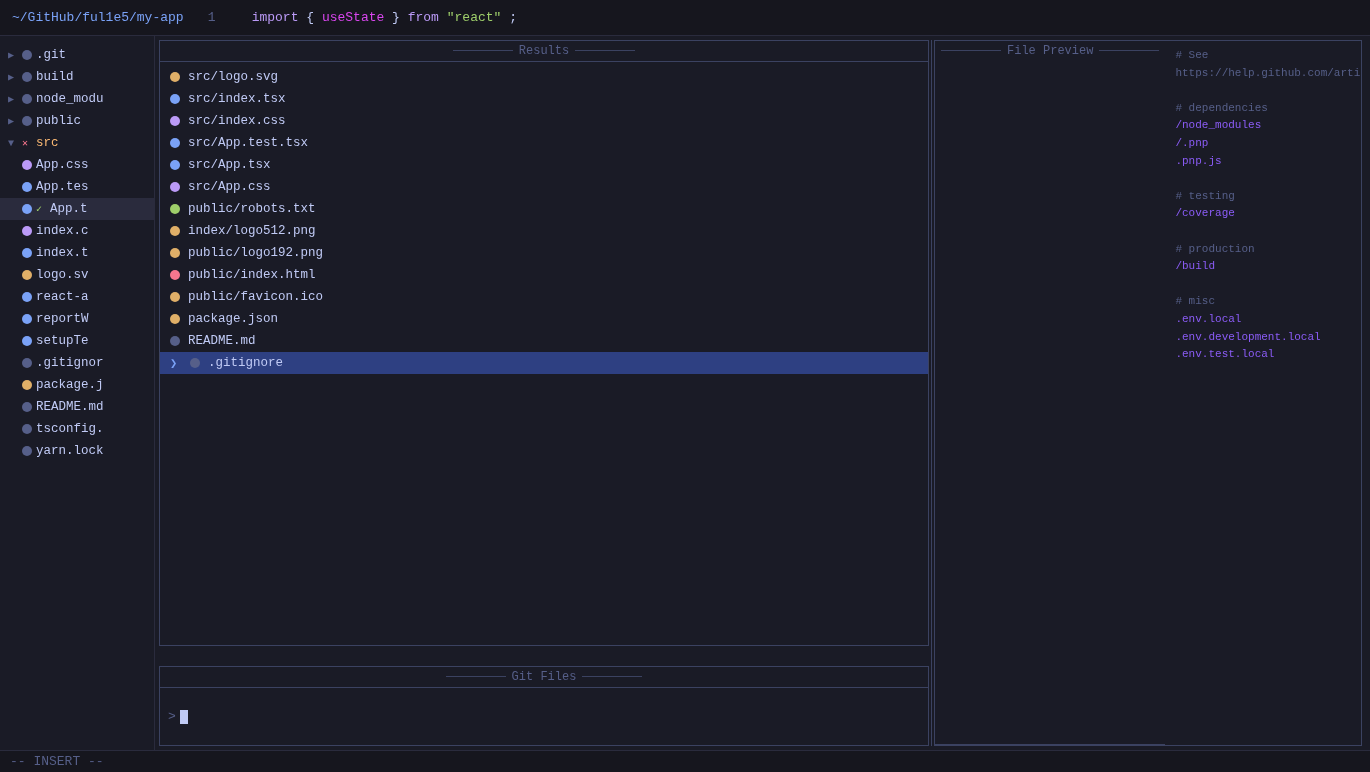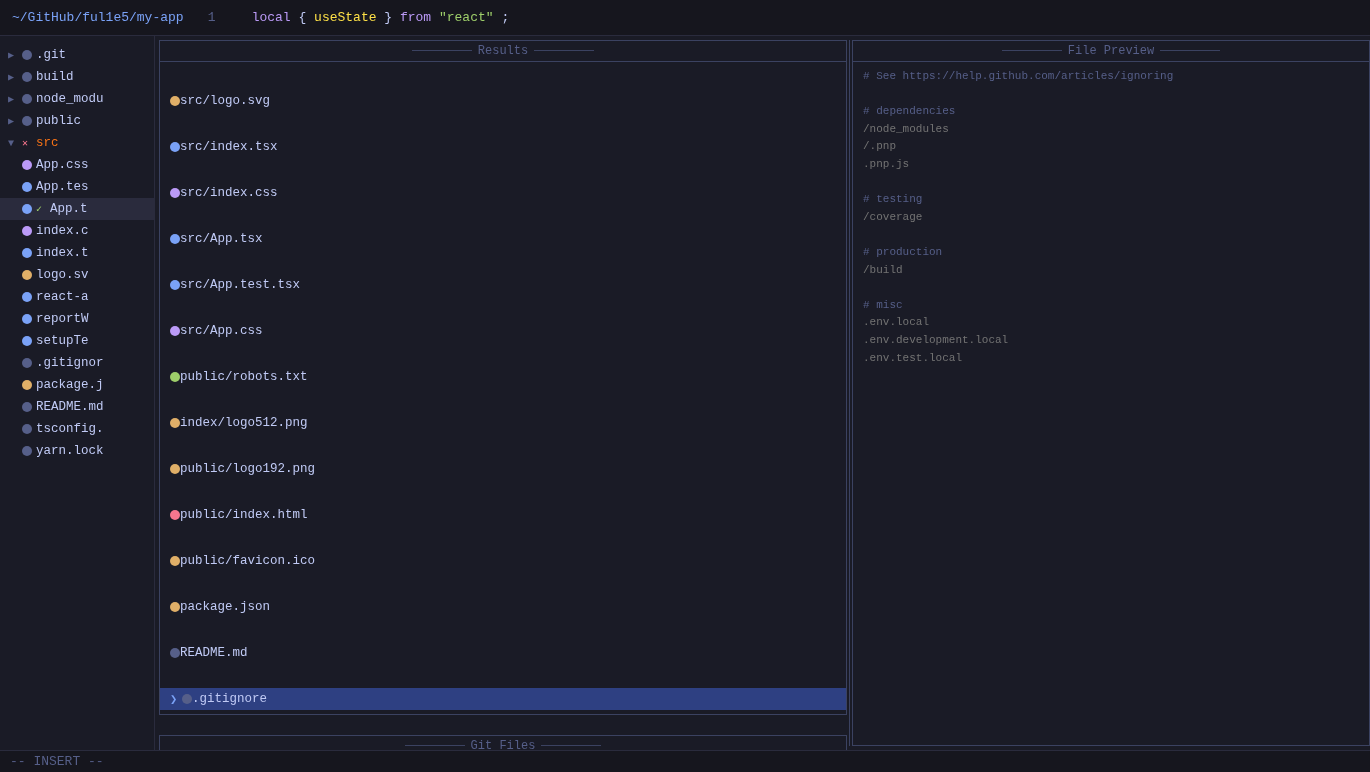--- a/index.html
+++ b/index.html
@@ -30,21 +30,21 @@
       font-size: 13px;
     }
     .top-bar-linenum {
       color: #565f89;
       min-width: 20px;
     }
     .top-bar-code {
       color: #c0caf5;
     }
     .top-bar-code .kw { color: #bb9af7; }
-    .top-bar-code .fn { color: #fde047; }
+    .top-bar-code .fn { color: #d946ef; }
     .top-bar-code .str { color: #9ece6a; }
 
     
     .main-layout {
       display: flex;
       flex: 1;
       overflow: hidden;
     }
 
     
@@ -134,24 +134,24 @@
     }
     .results-list {
       flex: 1;
       overflow-y: auto;
       padding: 4px 0;
     }
     .result-item {
       display: flex;
       align-items: center;
       padding: 2px 10px;
+      gap: 8px;
       cursor: pointer;
       font-size: 12.5px;
       height: 22px;
-      margin-top: 24px;
     }
     .result-item.active { background: #2e4082; }
     .result-item .rdot {
       width: 10px;
       height: 10px;
       border-radius: 50%;
       flex-shrink: 0;
     }
     .result-item .arrow-sel {
       color: #7aa2f7;
@@ -184,37 +184,37 @@
       display: inline-block;
       width: 8px;
       height: 14px;
       background: #c0caf5;
       animation: blink 1s step-end infinite;
     }
     @keyframes blink { 50% { opacity: 0; } }
 
     
     .preview-panel {
-      width: 518px;
+      width: 428px;
       border: 1px solid #3b4261;
-      margin: 4px 0 4px 2px;
-      display: flex;
-      flex-direction: column;
+      margin: 4px 8px 4px 2px;
+      display: flex;
+      flex-direction: row;
       background: #1a1b26;
       flex-shrink: 0;
     }
     .preview-content {
       flex: 1;
       overflow-y: auto;
       padding: 6px 10px;
       font-size: 11px;
       line-height: 1.6;
     }
     .preview-content .comment { color: #565f89; }
-    .preview-content .text { color: #737373; }
+    .preview-content .text { color: #8b5cf6; }
 
     
     .status-bar {
       background: #16161e;
       border-top: 1px solid #2a2b3d;
       padding: 3px 10px;
       font-size: 13px;
       color: #565f89;
     }
 
@@ -223,21 +223,21 @@
     ::-webkit-scrollbar-track { background: #1a1b26; }
     ::-webkit-scrollbar-thumb { background: #3b4261; border-radius: 2px; }
   </style>
 </head>
 <body>
 
 <div class="top-bar">
   <span class="top-bar-path">~/GitHub/ful1e5/my-app</span>
   <span class="top-bar-linenum">1</span>
   <span class="top-bar-code">
-    <span class="kw">local</span>
+    <span class="kw">import</span>
     <span> { </span>
     <span class="fn">useState</span>
     <span> } </span>
     <span class="kw">from</span>
     <span> </span>
     <span class="str">"react"</span>
     <span>;</span>
   </span>
 </div>
 
@@ -265,21 +265,21 @@
 
     <div class="tree-item">
       <span class="arrow">▶</span>
       <span class="dot" style="background:#565f89"></span>
       <span class="label">public</span>
     </div>
 
     <div class="tree-item">
       <span class="arrow">▼</span>
       <span style="color:#f7768e;font-size:10px;width:10px;">✕</span>
-      <span class="label" style="color:#f97316;font-weight:500;">src</span>
+      <span class="label" style="color:#fdba74;font-weight:500;">src</span>
     </div>
 
     <div class="tree-item indented">
       <span class="dot" style="background:#bb9af7"></span>
       <span class="label">App.css</span>
     </div>
 
     <div class="tree-item indented">
       <span class="dot" style="background:#7aa2f7"></span>
       <span class="label">App.tes</span>
@@ -371,26 +371,26 @@
               <span>src/index.tsx</span>
             </div>
 
             <div class="result-item">
               <span class="rdot" style="background:#bb9af7"></span>
               <span>src/index.css</span>
             </div>
 
             <div class="result-item">
               <span class="rdot" style="background:#7aa2f7"></span>
+              <span>src/App.test.tsx</span>
+            </div>
+
+            <div class="result-item">
+              <span class="rdot" style="background:#7aa2f7"></span>
               <span>src/App.tsx</span>
-            </div>
-
-            <div class="result-item">
-              <span class="rdot" style="background:#7aa2f7"></span>
-              <span>src/App.test.tsx</span>
             </div>
 
             <div class="result-item">
               <span class="rdot" style="background:#bb9af7"></span>
               <span>src/App.css</span>
             </div>
 
             <div class="result-item">
               <span class="rdot" style="background:#9ece6a"></span>
               <span>public/robots.txt</span>

